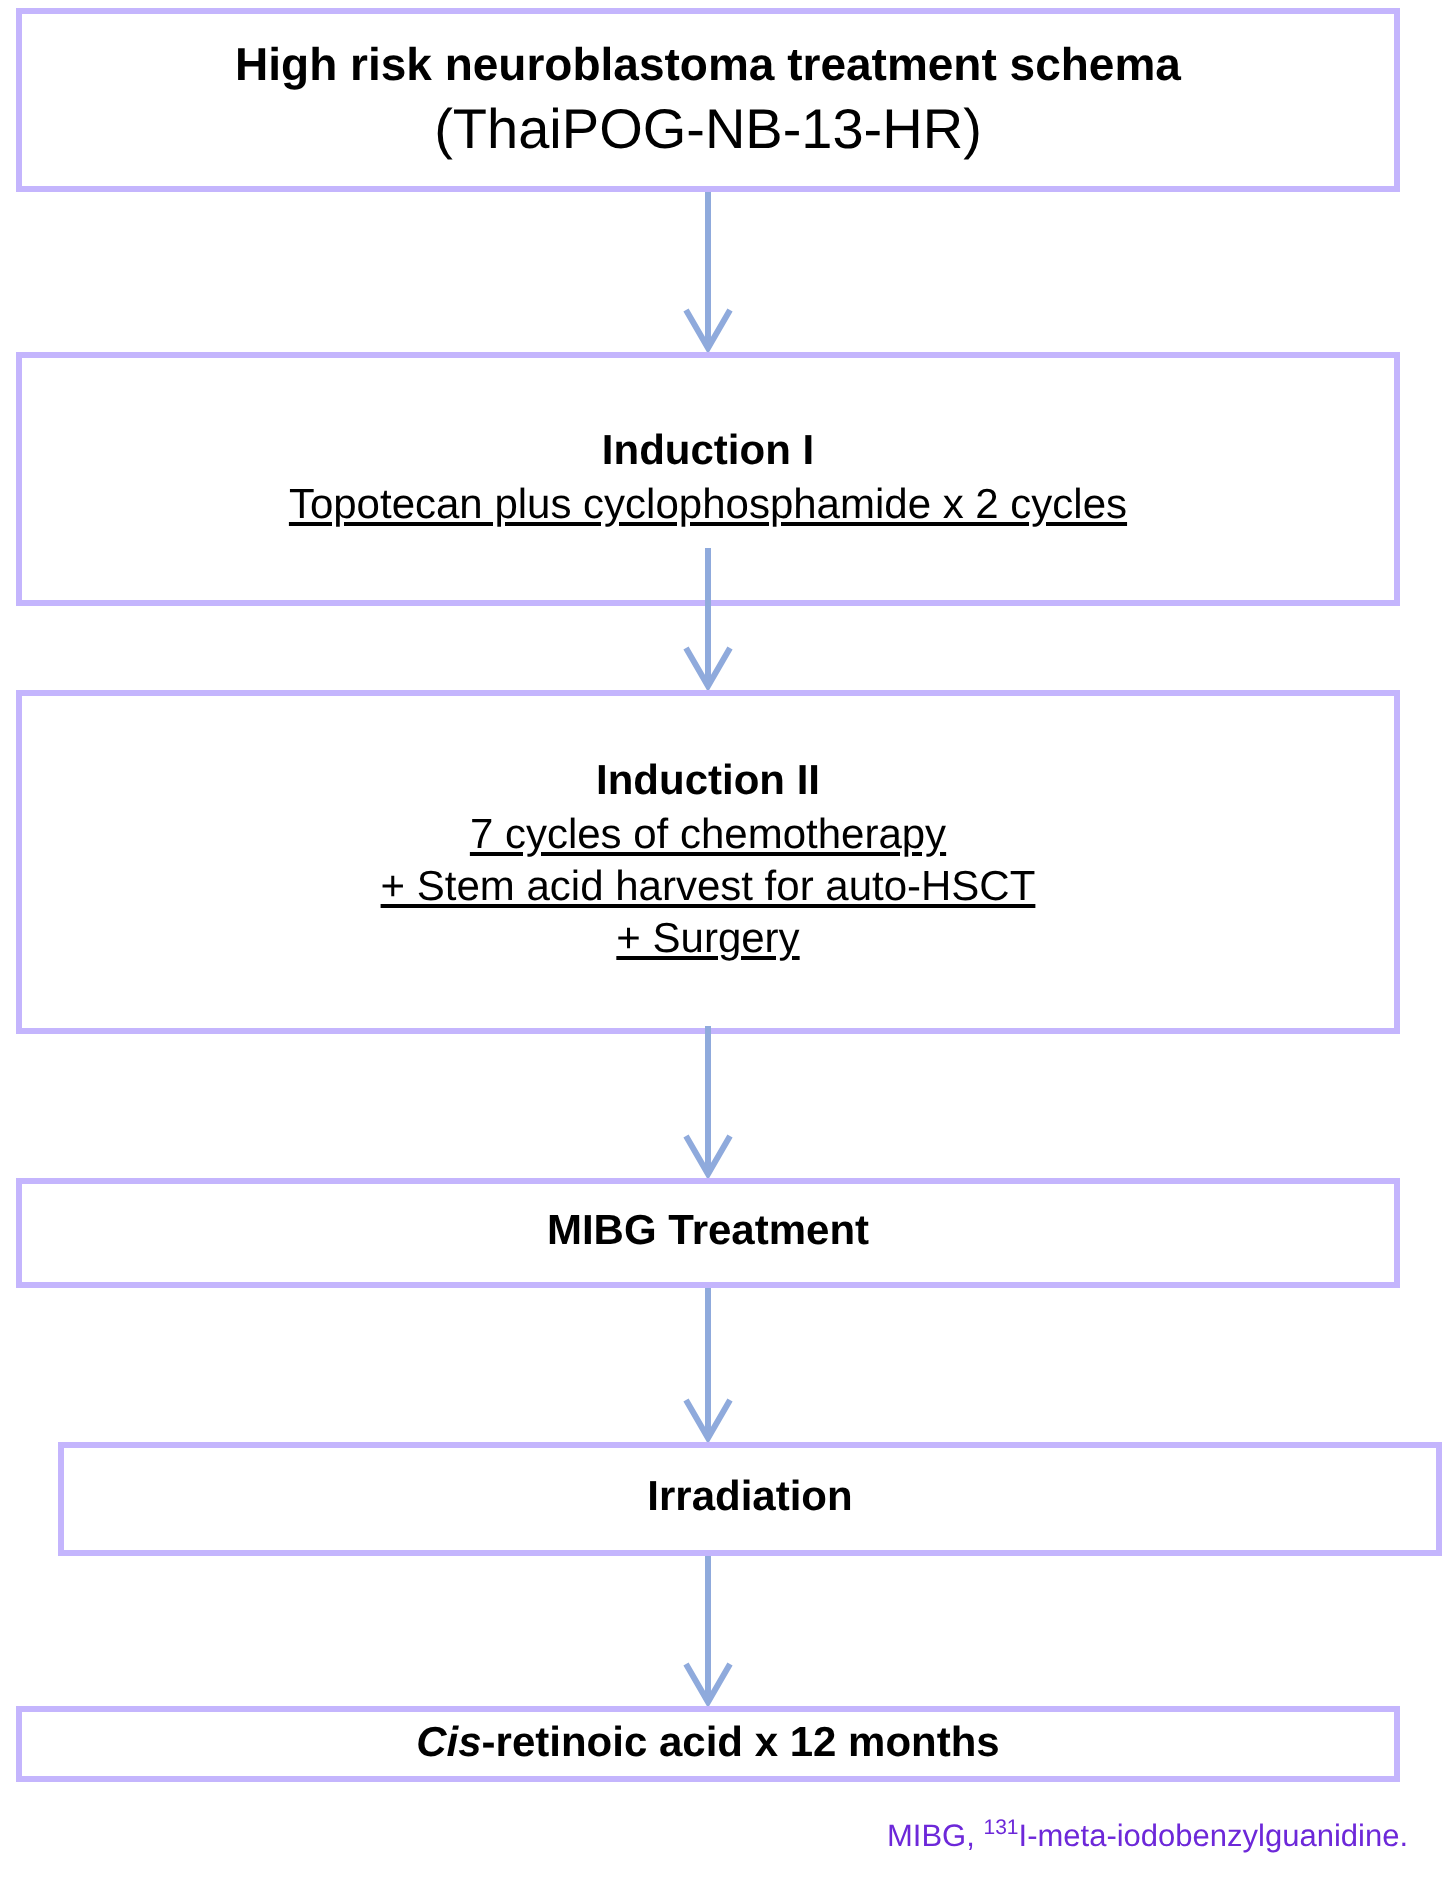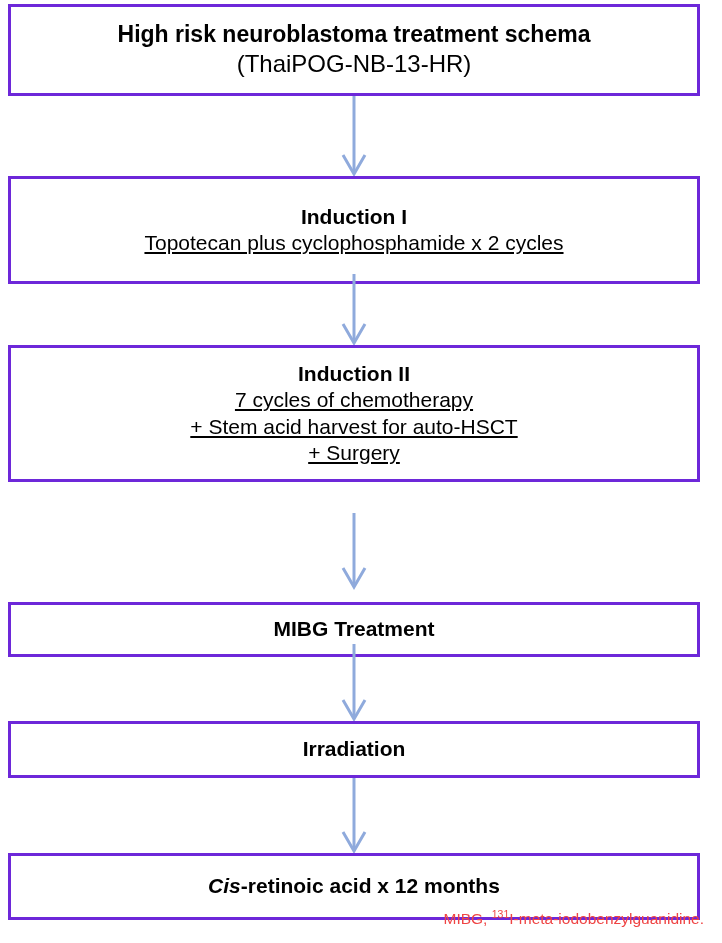--- a/index.html
+++ b/index.html
@@ -19,21 +19,21 @@
     width: 722px;
     height: 943px;
     box-sizing: border-box;
   }
   .node {
     position: absolute;
     left: 8px;
     width: 692px;
     box-sizing: border-box;
     background: #ffffff;
-    border: 3px solid #6d28d9;
+    border: 3px solid #c4b5fd;
     display: flex;
     flex-direction: column;
     align-items: center;
     justify-content: center;
   }
   .node .line {
     display: block;
     text-align: center;
     white-space: nowrap;
     line-height: 1.26;
@@ -46,33 +46,33 @@
     font-weight: bold;
     font-size: 23px;
   }
   .line.normal {
     font-weight: normal;
     font-size: 21px;
     text-decoration: underline;
   }
   .line.normal-title {
     font-weight: normal;
-    font-size: 24px;
+    font-size: 28px;
   }
   .line.bold em {
     font-style: italic;
   }
 
   
   #node-title      { top: 4px;   height: 92px; }
-  #node-induction1 { top: 176px; height: 108px; }
-  #node-induction2 { top: 345px; height: 137px; }
-  #node-mibg       { top: 589px; height: 55px; margin-top: 13px; }
-  #node-irradiation{ top: 721px; height: 57px; }
-  #node-cis        { top: 853px; height: 67px; }
+  #node-induction1 { top: 176px; height: 127px; }
+  #node-induction2 { top: 345px; height: 172px; }
+  #node-mibg       { top: 589px; height: 55px; }
+  #node-irradiation{ top: 721px; height: 57px; margin-left: 21px; }
+  #node-cis        { top: 853px; height: 38px; }
 
   
   .arrow {
     position: absolute;
     left: 334px;
     width: 40px;
     pointer-events: none;
   }
   .arrow svg { display: block; overflow: visible; }
 
@@ -83,21 +83,21 @@
   #arrow-5 { top: 778px; height: 75px; }
 
   #footnote {
     position: absolute;
     right: 18px;
     top: 910px;
     font-size: 15.5px;
     font-weight: normal;
     white-space: nowrap;
     text-align: right;
-    color: #ef4444;
+    color: #6d28d9;
   }
   #footnote sup {
     font-size: 10.5px;
     vertical-align: super;
     line-height: 0;
   }
 </style>
 </head>
 <body>
 

